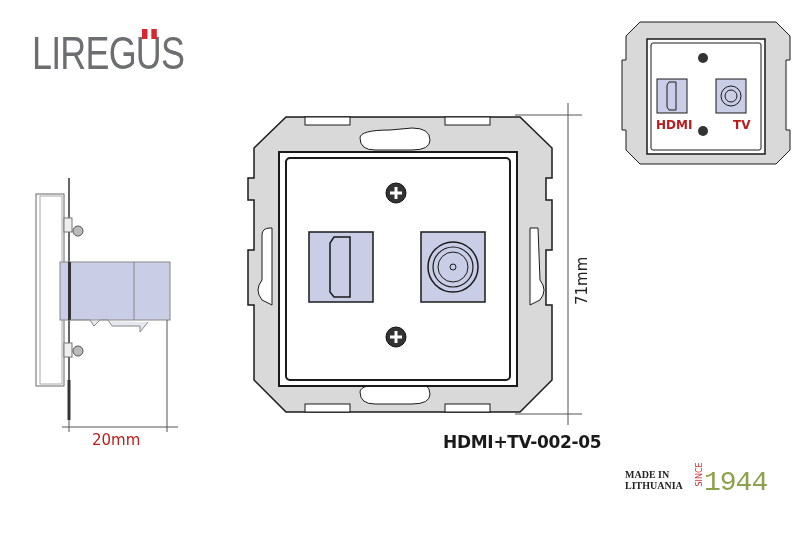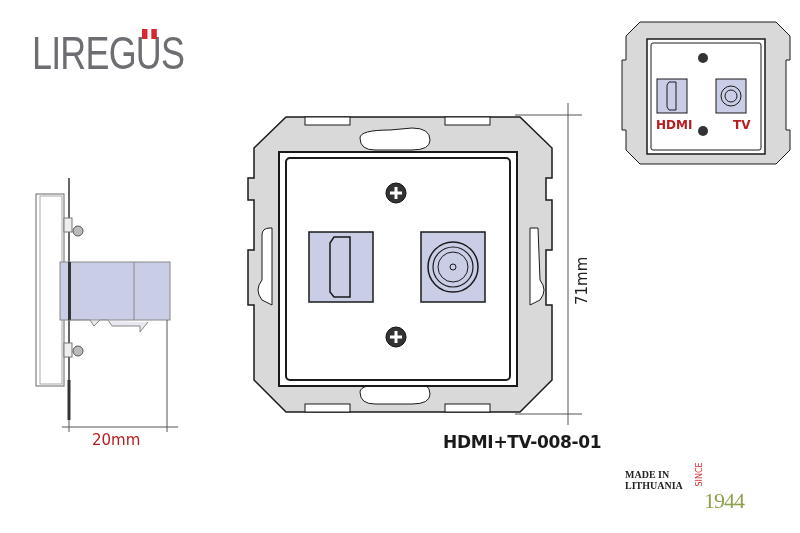--- a/index.html
+++ b/index.html
@@ -7,21 +7,21 @@
   .abs{position:absolute;}
   .logo{left:32px;top:30px;font-family:"Liberation Sans",sans-serif;font-size:46px;letter-spacing:-1px;color:#6d6e71;transform:scaleX(0.78);transform-origin:left top;line-height:1;font-weight:400;}
   .logo .u{position:relative;}
   .logo .dots{position:absolute;left:6px;top:2px;width:26px;height:10px;}
   .logo .dots i{position:absolute;top:0;width:7px;height:10px;background:#d7282f;}
   .code{left:443px;top:432px;font-size:17px;font-weight:bold;color:#1a1a1a;font-family:"DejaVu Sans",sans-serif;letter-spacing:-0.3px;}
   .dim20{left:92px;top:431px;font-size:15px;color:#b91c1c;font-family:"DejaVu Sans",sans-serif;}
   .dim71{left:573px;top:270px;font-size:15px;color:#222;font-family:"DejaVu Sans",sans-serif;transform:rotate(-90deg);transform-origin:left top;}
   .made{left:625px;top:469px;font-size:10px;font-weight:bold;line-height:11px;color:#222;font-family:Liberation Serif, serif;}
   .since{left:688px;top:471px;font-size:8px;color:#d7282f;transform:rotate(-90deg);transform-origin:center;width:22px;text-align:center;font-family:"DejaVu Sans",sans-serif;}
-  .year{left:704px;top:488px;font-size:22px;color:#8ca14b;font-family:Liberation Serif, serif;letter-spacing:-1px;}
+  .year{left:704px;top:467px;font-size:28px;color:#8ca14b;font-family:Liberation Mono, monospace;letter-spacing:-1px;}
   .mini-label{font-weight:bold;font-size:12px;color:#b91c1c;font-family:"DejaVu Sans",sans-serif;}
 </style>
 </head>
 <body>
 
 <div class="abs logo">
   <span>LIREG</span><span class="u"><span class="dots">
         <i style="left:2px"></i>
         <i style="left:14px"></i>
       </span><span>U</span></span><span>S</span>
@@ -99,20 +99,20 @@
     <circle cx="731" cy="96" r="10" fill="none" stroke="#1a1a1a"></circle>
     <circle cx="731" cy="96" r="6" fill="none" stroke="#1a1a1a"></circle>
   </g>
 </svg>
 
 <div class="abs mini-label" style="left:656px;top:118px;">HDMI</div>
 <div class="abs mini-label" style="left:692px;top:118px;margin-left:41px;">TV</div>
 
 <div class="abs dim20">20mm</div>
 <div class="abs dim71" style="top:305px;left:573px;">71mm</div>
-<div class="abs code">HDMI+TV-008-01</div>
+<div class="abs code">HDMI+TV-002-05</div>
 
 <div class="abs made">
   <div>MADE IN</div>
   <div>LITHUANIA</div>
 </div>
 <div class="abs since">SINCE</div>
 <div class="abs year">1944</div>
 
 </body></html>

